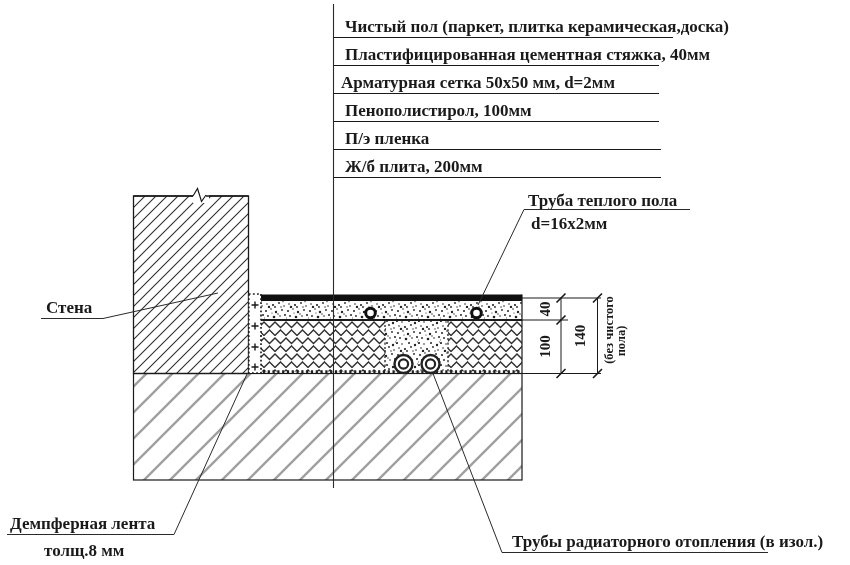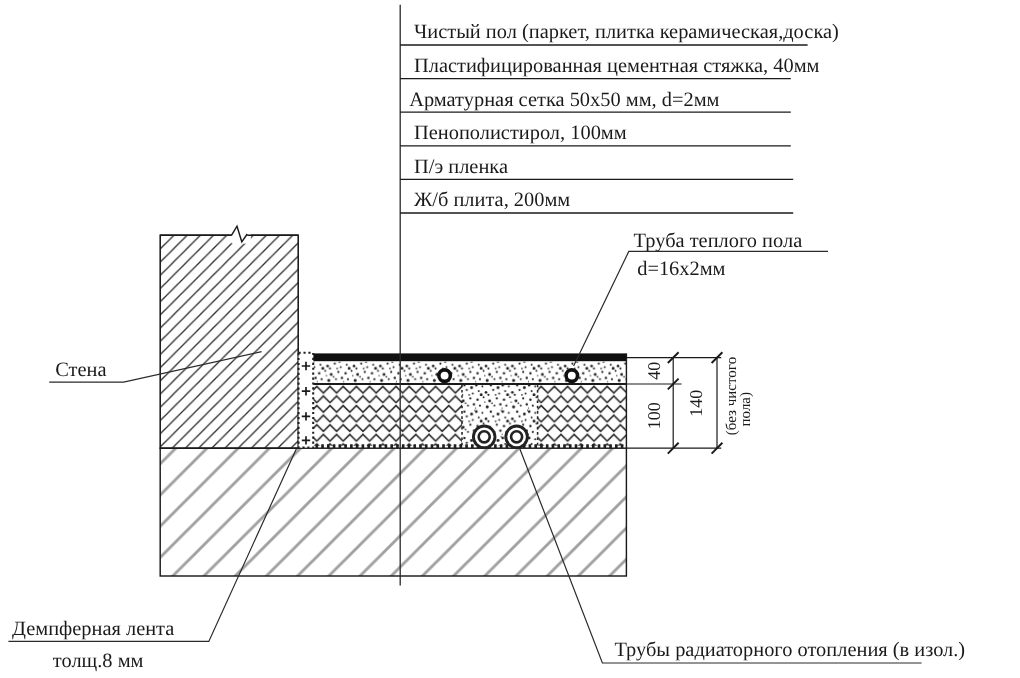--- a/index.html
+++ b/index.html
@@ -1,17 +1,17 @@
 <!DOCTYPE html>
 <html><head>
 <meta charset="utf-8">
 <style>
   html,body{margin:0;padding:0;background:#ffffff;}
   .stage{position:relative;width:850px;height:565px;background:#ffffff;overflow:hidden;
-         font-family:"Liberation Serif", serif;}
+         font-family:"Liberation Serif", serif;font-weight:bold;}
   svg{display:block;}
   text{fill:#1a1a1a;font-family:"Liberation Serif", serif;}
   .lbl{font-size:17px;}
   .dim{font-size:15px;}
   .note{font-size:12.5px;}
 </style>
 </head>
 <body>
 
 <div class="stage">

